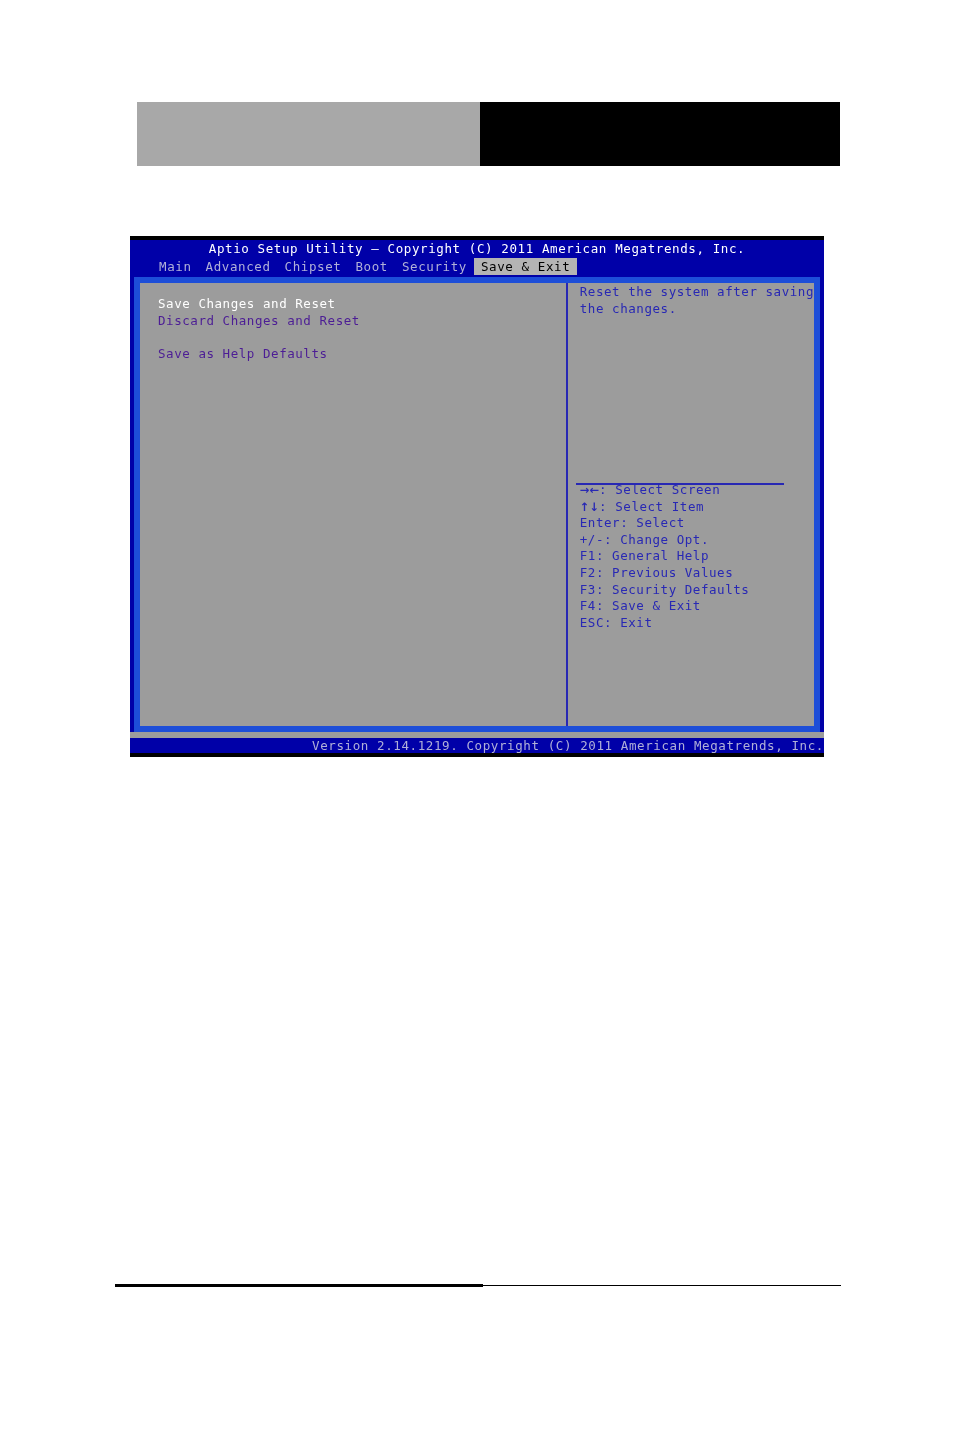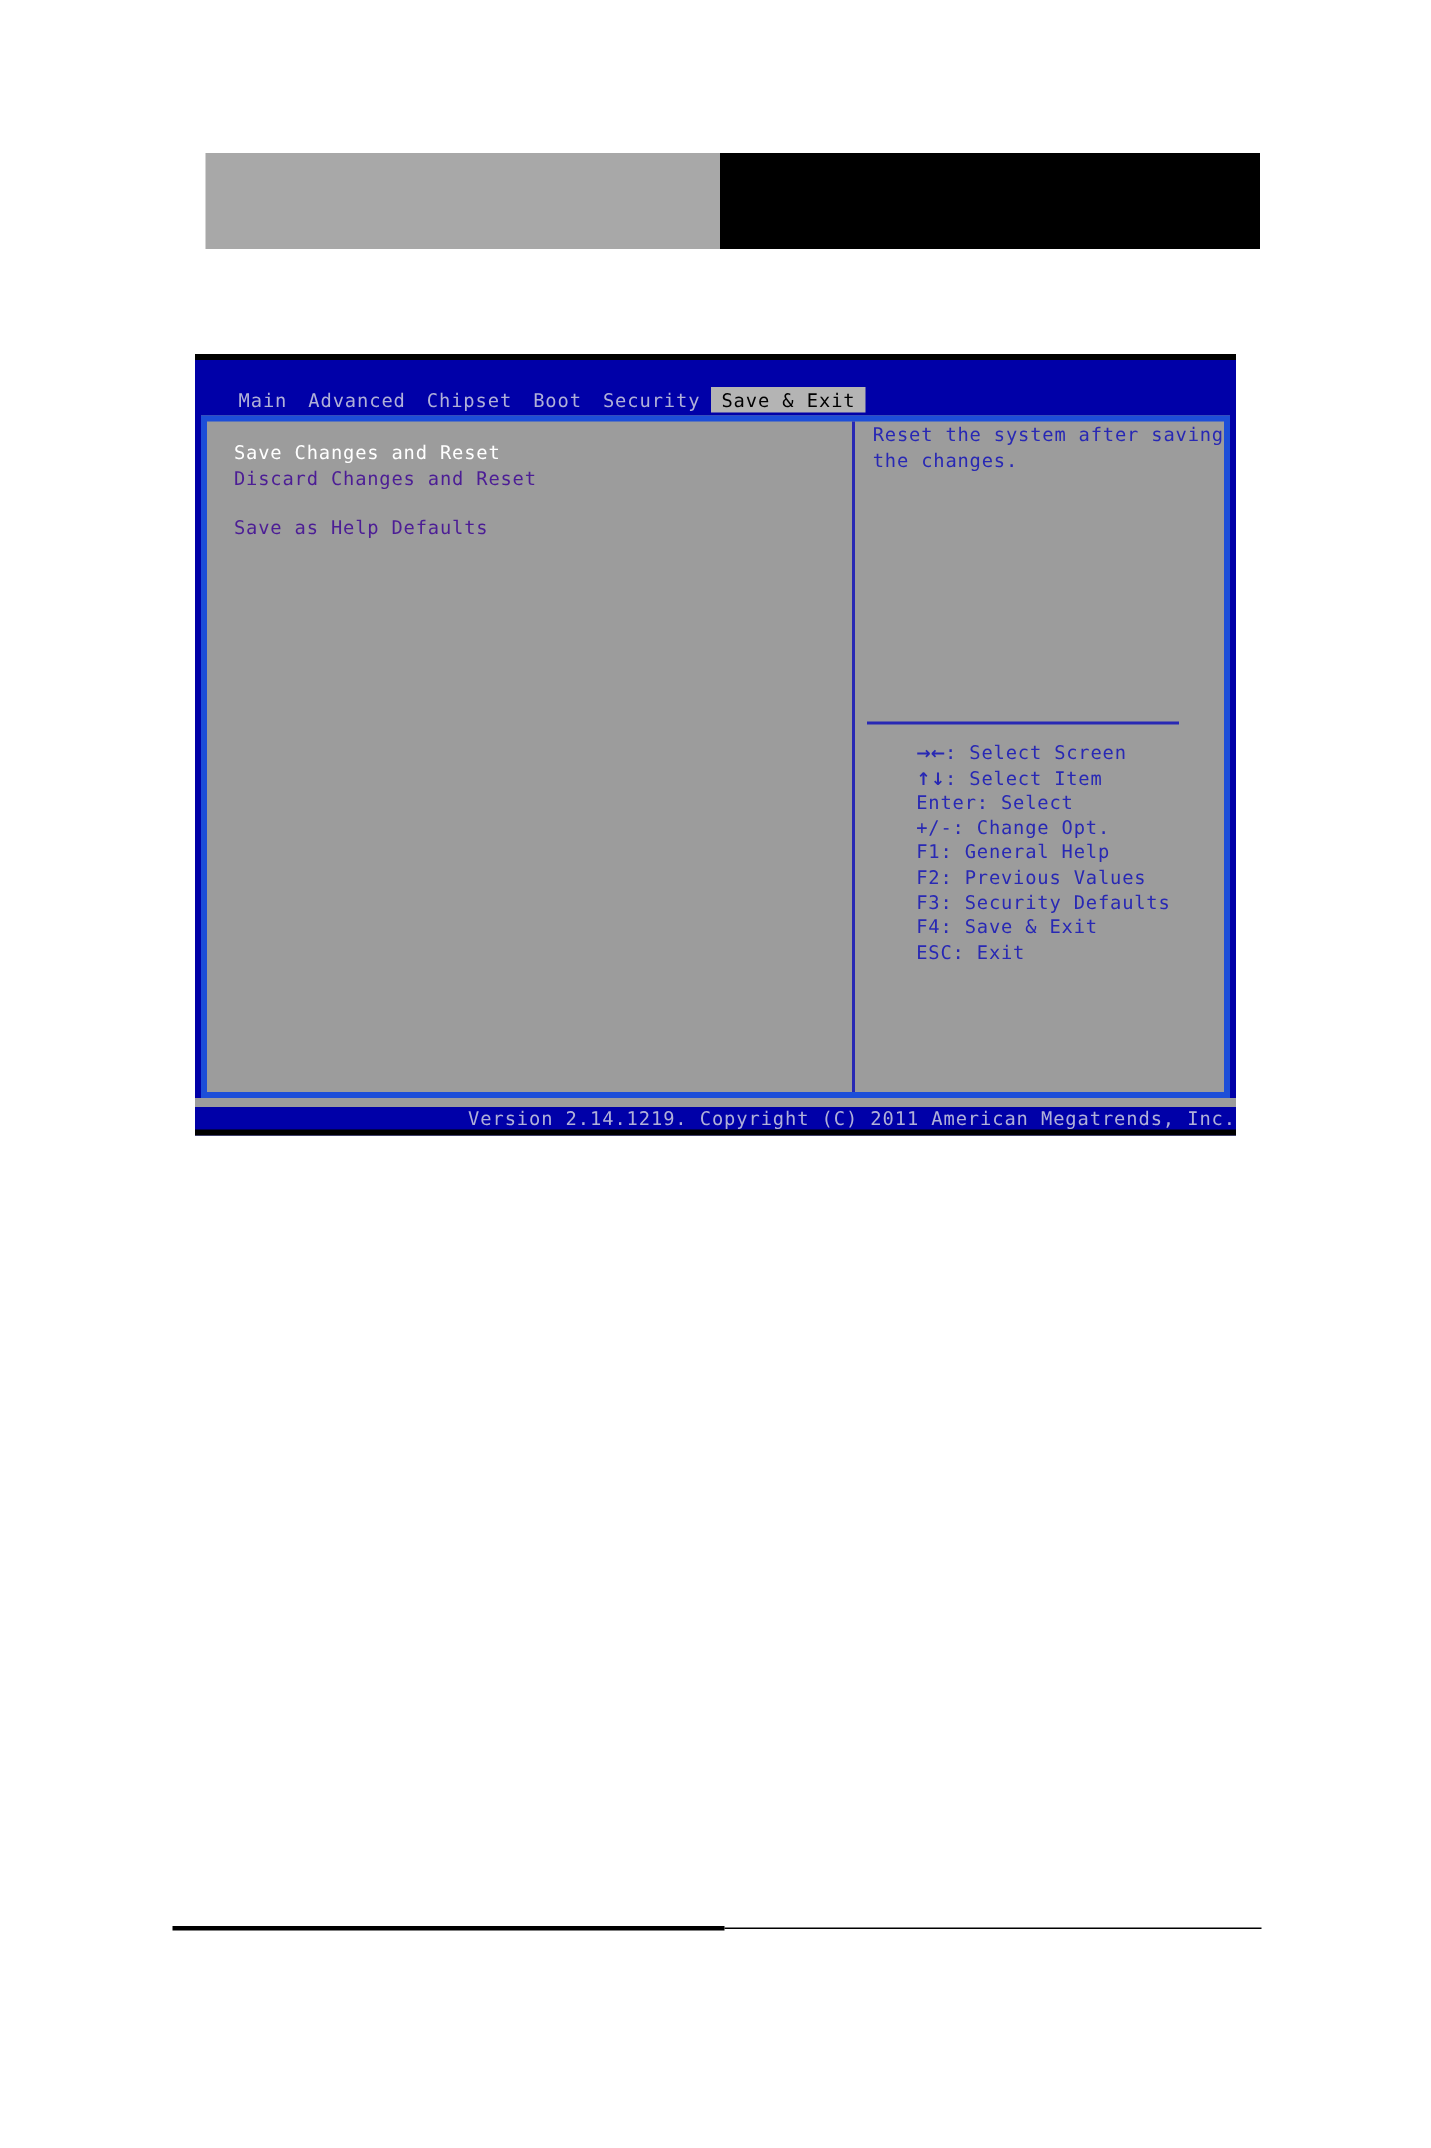--- a/index.html
+++ b/index.html
@@ -90,21 +90,21 @@
   }
 
   
   .bios-body {
     position: absolute;
     left: 4px;
     top: 41px;
     width: 686px;
     height: 455px;
     box-sizing: border-box;
-    border: 4px solid #1d4ed8;
+    border: 6px solid #1d4ed8;
     background: #9c9c9c;
     display: flex;
   }
   .bios-left {
     width: 456px;
     height: 100%;
     position: relative;
     box-sizing: border-box;
     border-right: 2px solid #2828b4;
     padding: 13px 0 0 18px;
@@ -143,23 +143,22 @@
     position: absolute;
     left: 8px;
     top: 200px;
     width: 208px;
     height: 0;
     border-top: 2px solid #2828b4;
   }
   .legend-box {
     position: absolute;
     left: 12px;
-    top: 213px;
+    top: 199px;
     width: 210px;
-    margin-left: 29px;
   }
   .legend-line {
     font-size: 12.5px;
     line-height: 16.6px;
     letter-spacing: 0.55px;
     color: #2828b4;
     white-space: nowrap;
   }
   .legend-key {
     font-family: "DejaVu Sans", sans-serif;
@@ -227,20 +226,21 @@
 
 <div id="doc-header">
   <div class="hdr-block-gray"></div>
   <div class="hdr-block-black"></div>
 </div>
 
 <div id="bios-screen">
 
   <div class="bios-topstrip"></div>
 
+  <div class="bios-title">Aptio Setup Utility – Copyright (C) 2011 American Megatrends, Inc.</div>
 
   <div class="bios-menubar">
     <div class="menu-tab">Main</div>
     <div class="menu-tab">Advanced</div>
     <div class="menu-tab">Chipset</div>
     <div class="menu-tab">Boot</div>
     <div class="menu-tab">Security</div>
     <div class="menu-tab active">Save &amp; Exit</div>
   </div>
 

